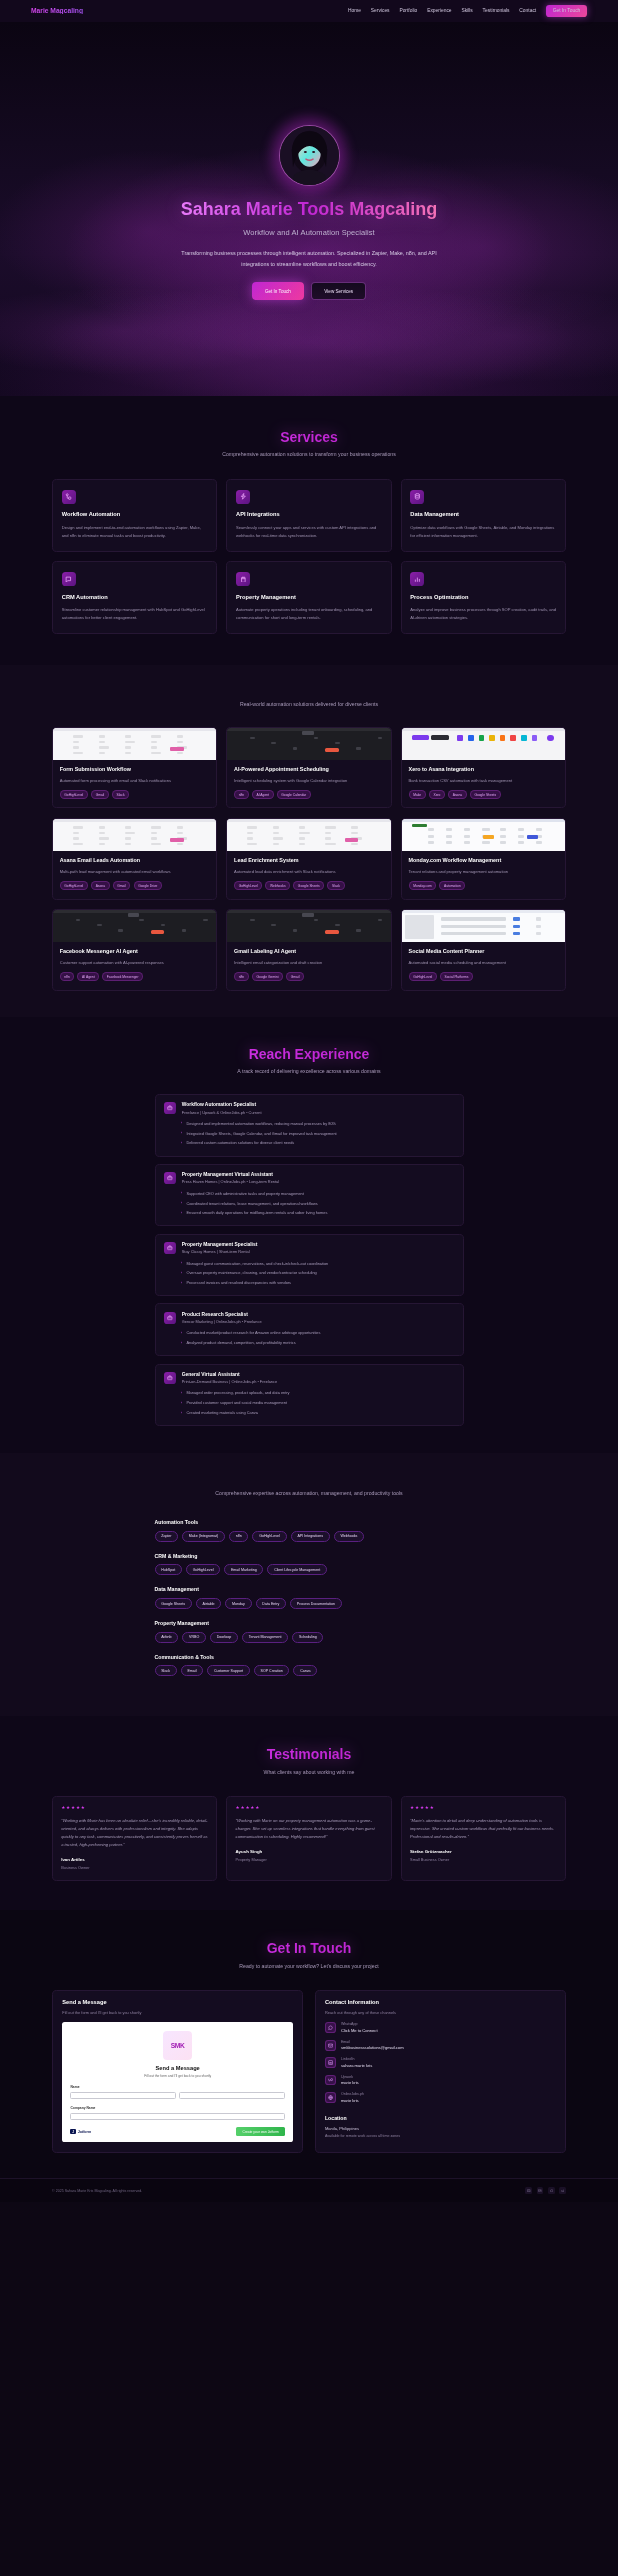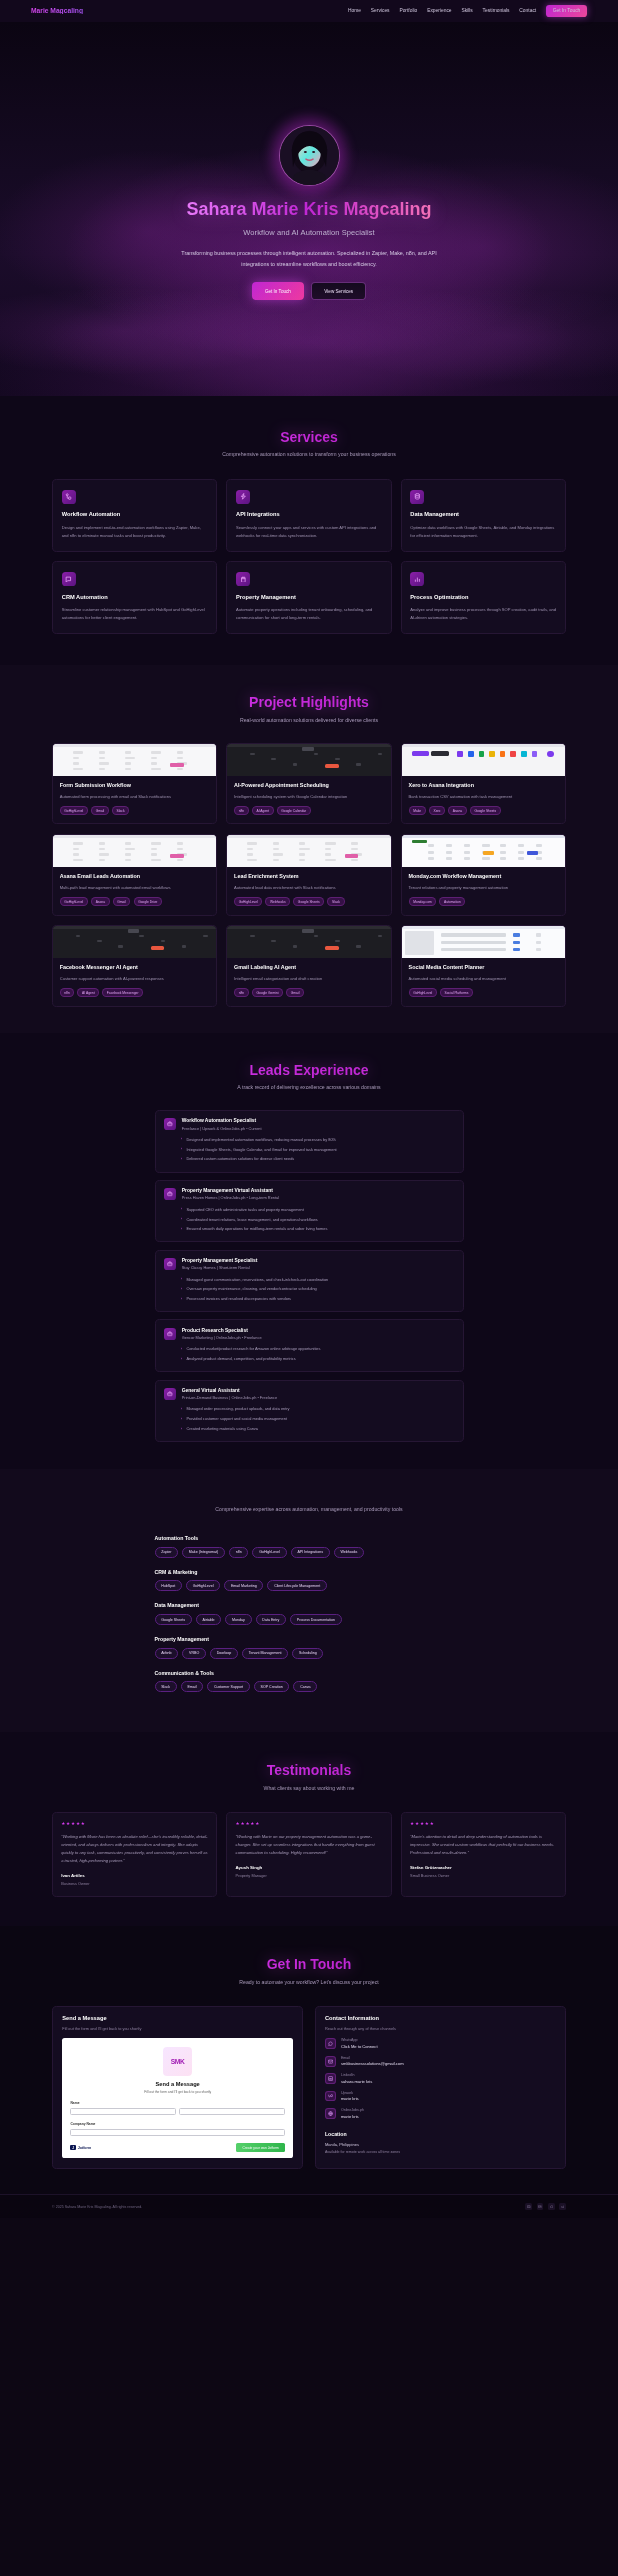--- a/index.html
+++ b/index.html
@@ -202,21 +202,21 @@
         <ellipse cx="50" cy="44" rx="30" ry="36" fill="#120a18"></ellipse>
         <ellipse cx="50" cy="46" rx="19" ry="23" fill="url(#sk)"></ellipse>
         <path d="M20 40 Q24 10 50 9 Q76 10 80 40 L78 70 Q70 36 50 34 Q30 36 22 70 Z" fill="#0d0712"></path>
         <ellipse cx="43" cy="44" rx="2.6" ry="1.6" fill="#2a1020"></ellipse>
         <ellipse cx="57" cy="44" rx="2.6" ry="1.6" fill="#2a1020"></ellipse>
         <path d="M44 56 Q50 60 56 56" stroke="#c05878" stroke-width="2.4" fill="none" stroke-linecap="round"></path>
         <path d="M24 82 Q50 66 76 82 L80 100 L20 100 Z" fill="#17101f"></path>
       </svg>
     </div>
   </div>
-  <div class="hero-name">Sahara Marie Kris Magcaling</div>
+  <div class="hero-name">Sahara Marie Tools Magcaling</div>
   <div class="hero-sub">Workflow and AI Automation Specialist</div>
   <div class="hero-desc">Transforming business processes through intelligent automation. Specialized in Zapier, Make, n8n, and API integrations to streamline workflows and boost efficiency.</div>
   <div class="hero-btns">
     <button class="btn-primary">Get In Touch</button>
     <button class="btn-ghost">View Services</button>
   </div>
 </div>
 
 <div class="sec sec-dark" id="services">
   <div class="sec-title">Services</div>
@@ -278,21 +278,20 @@
             <path d="M3 13V8M7.5 13V3.5M12 13V6.5"></path>
           </svg>
         </div>
     <div class="svc-name">Process Optimization</div>
     <div class="svc-desc">Analyze and improve business processes through SOP creation, audit trails, and AI-driven automation strategies.</div>
   </div>
     </div>
 </div>
 
 <div class="sec sec-dark2" id="projects">
-  <div class="sec-title">Project Highlights</div>
   <div class="sec-sub">Real-world automation solutions delivered for diverse clients</div>
   <div class="pj-grid" id="pj-grid">
   <div class="pj-card">
     <div class="pj-shot" style="background:#f7f7f9">
     <div class="bar" style="background:#e6e6ec"></div>
           <div class="nodes">
             <i style="left:12%;top:24%;width:10.3px;height:2.6px;background:rgba(60,60,80,.13)"></i>
             <i style="left:28%;top:24%;width:6.2px;height:2.6px;background:rgba(60,60,80,.13)"></i>
             <i style="left:44%;top:24%;width:6.2px;height:2.6px;background:rgba(60,60,80,.13)"></i>
             <i style="left:60%;top:24%;width:10.3px;height:2.6px;background:rgba(60,60,80,.13)"></i>
@@ -565,21 +564,21 @@
       <div class="pj-tags">
         <span class="pj-tag">GoHighLevel</span>
             <span class="pj-tag">Social Platforms</span>
       </div>
     </div>
   </div>
     </div>
 </div>
 
 <div class="sec sec-dark" id="experience">
-  <div class="sec-title">Leads Experience</div>
+  <div class="sec-title">Reach Experience</div>
   <div class="sec-sub">A track record of delivering excellence across various domains</div>
   <div class="xp-list" id="xp-list">
   <div class="xp-card">
     <div class="xp-head">
       <div class="xp-ico">
             <svg viewBox="0 0 15 15">
               <rect x="1.8" y="4.4" width="11.4" height="8" rx="1.3"></rect>
               <path d="M5.2 4.4V3a1 1 0 0 1 1-1h2.6a1 1 0 0 1 1 1v1.4"></path>
               <path d="M1.8 7.6h11.4"></path>
             </svg>

